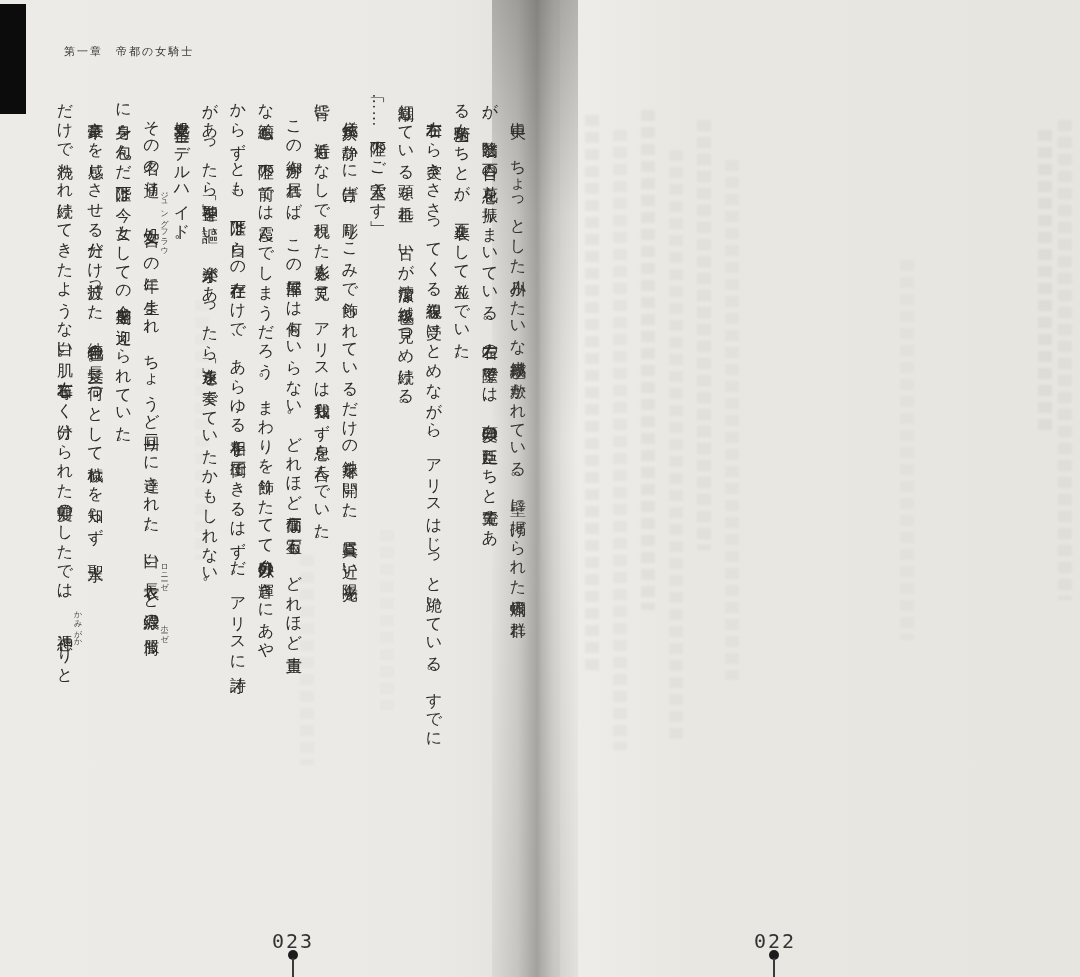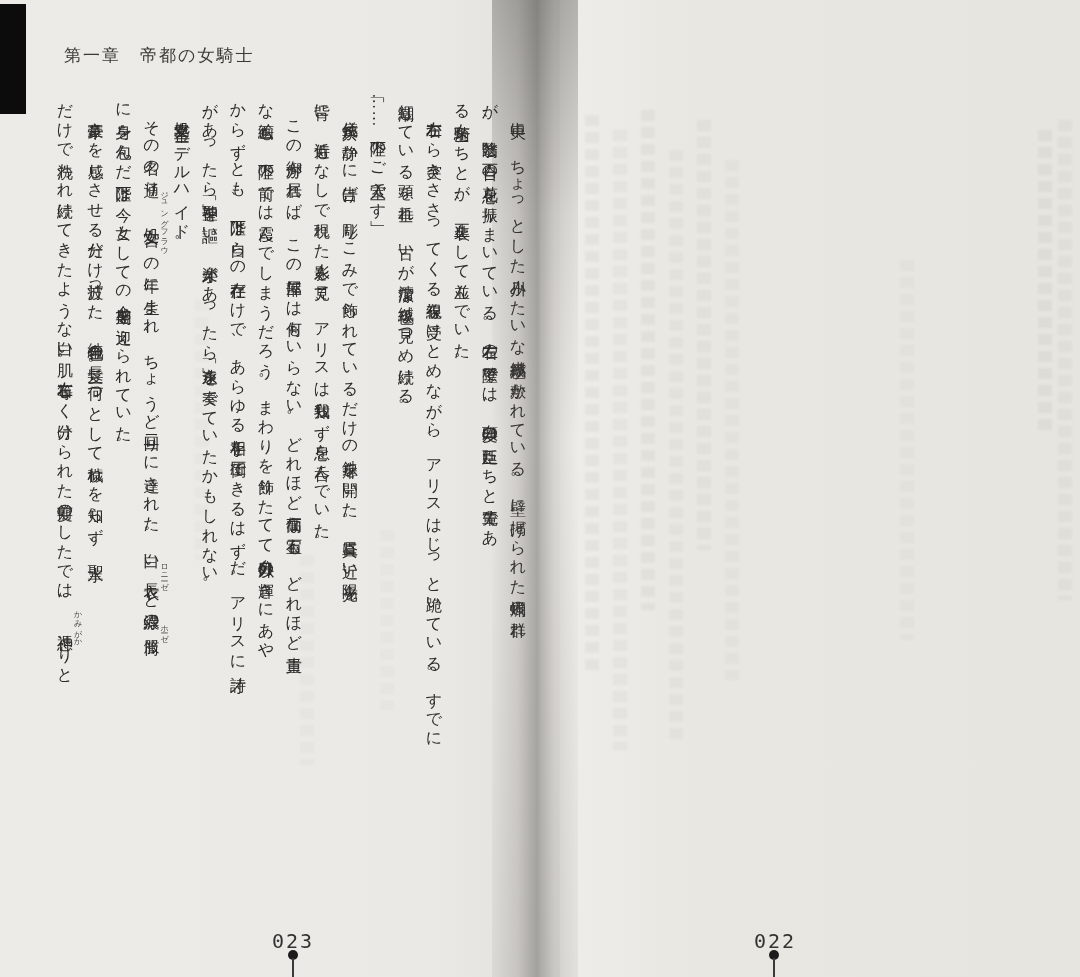--- a/index.html
+++ b/index.html
@@ -15,21 +15,21 @@
   .gutter{
     position:absolute;top:0;left:492px;width:86px;height:977px;pointer-events:none;
     background:linear-gradient(90deg,rgba(100,97,92,0) 0%,rgba(100,97,92,.16) 30%,rgba(62,60,56,.34) 52%,rgba(100,97,92,.15) 72%,rgba(100,97,92,0) 100%);
   }
   .gutter::after{
     content:"";position:absolute;inset:0;
     background:linear-gradient(180deg,rgba(45,43,40,.30) 0%,rgba(45,43,40,.08) 22%,rgba(45,43,40,0) 45%,rgba(45,43,40,.06) 100%);
   }
   .scan-corner{position:absolute;left:0;top:4px;width:26px;height:110px;background:#0c0c0c;filter:blur(.6px);}
   .running-header{
-    position:absolute;left:64px;top:44px;font-size:17px;letter-spacing:2px;color:#3a3936;
+    position:absolute;left:64px;top:44px;font-size:11px;letter-spacing:2px;color:#3a3936;
     white-space:nowrap;
   }
   .page-text{
     position:absolute;top:92px;height:700px;
     writing-mode:vertical-rl;text-orientation:mixed;
     font-size:16px;letter-spacing:1.3px;color:#2c2b29;
   }
   #left-page-text{left:56px;width:476px;}
   #left-page-text .col{line-height:28px;}
   .col{height:100%;}

